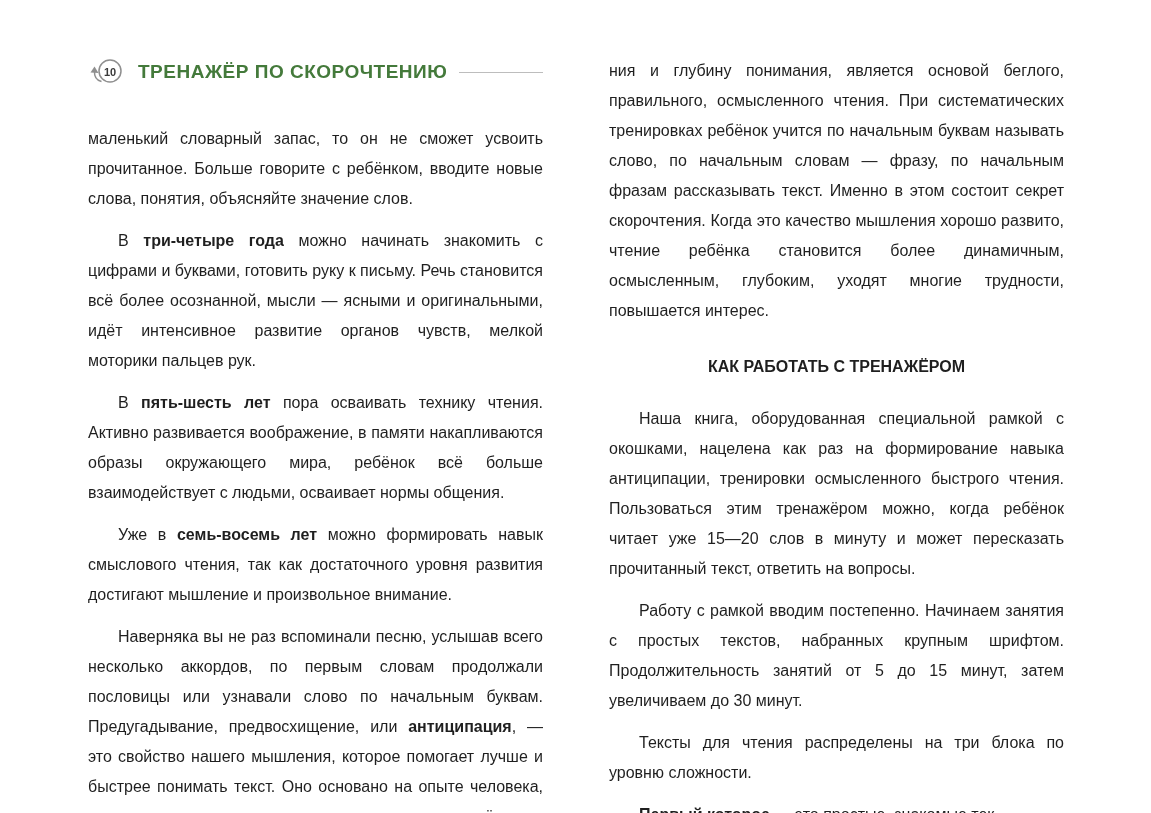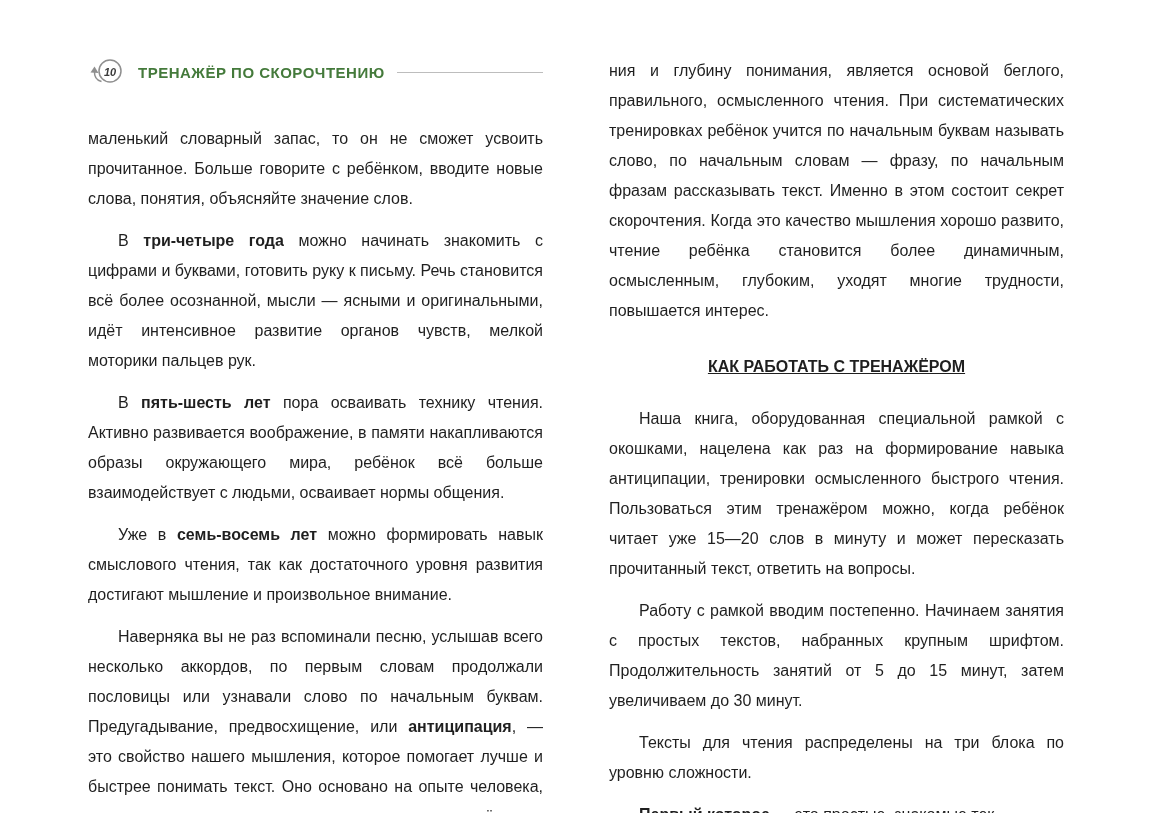--- a/index.html
+++ b/index.html
@@ -25,21 +25,21 @@
     flex: 0 0 455px;
   }
   .page-header {
     display: flex;
     align-items: center;
     gap: 12px;
     height: 32px;
     margin-bottom: 36px;
   }
   .running-head {
-    font-size: 15px;
+    font-size: 19px;
     letter-spacing: 0.5px;
     white-space: nowrap;
   }
   .running-head.green {
     color: var(--green, #447a3b);
     font-weight: bold;
   }
   .running-head.dark {
     color: var(--head, #3a3a3a);
     font-weight: normal;
@@ -47,21 +47,20 @@
   .rule {
     flex: 1;
     height: 0;
     border-top: 1px solid var(--rule, #bdbdbd);
   }
   .pagenav {
     display: inline-flex;
     align-items: center;
     cursor: pointer;
     flex: 0 0 auto;
-    font-style: italic;
   }
   .pagenav circle, .pagenav path {
     stroke: var(--icon, #8f8f8f);
     fill: none;
     stroke-width: 1.5;
   }
   .pagenav polygon {
     fill: var(--icon, #8f8f8f);
   }
   .pagenav text {
@@ -82,21 +81,20 @@
     text-indent: 30px;
     margin-top: 12px;
   }
   .page-body h2.center-head {
     font-size: 16px;
     font-weight: bold;
     text-align: center;
     text-indent: 0;
     margin: 26px 0 22px 0;
     color: var(--body, #1f1f1f);
-    text-decoration: underline;
   }
   .b {
     font-weight: bold;
   }
 </style>
 </head>
 <body>
 
 <div class="book">
 

